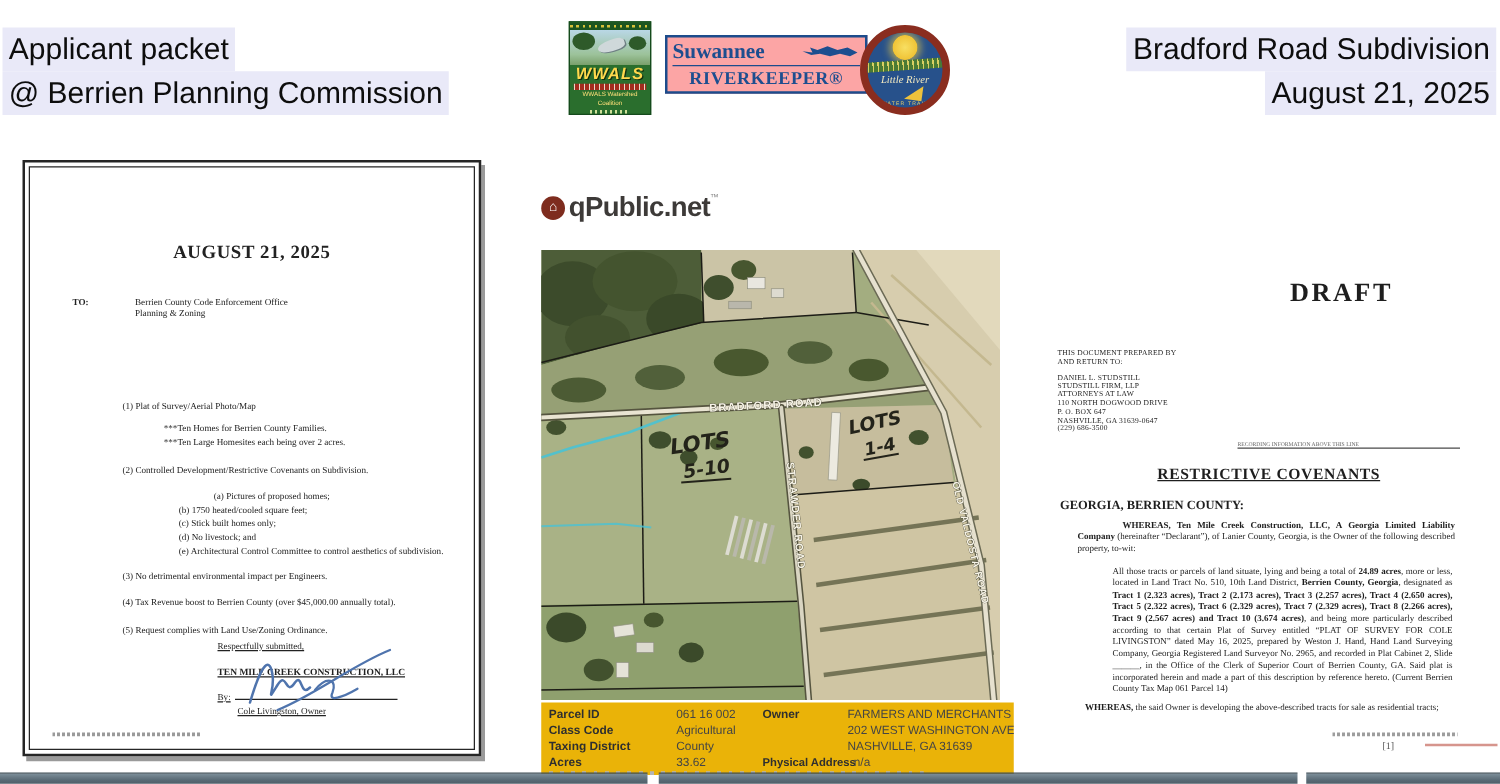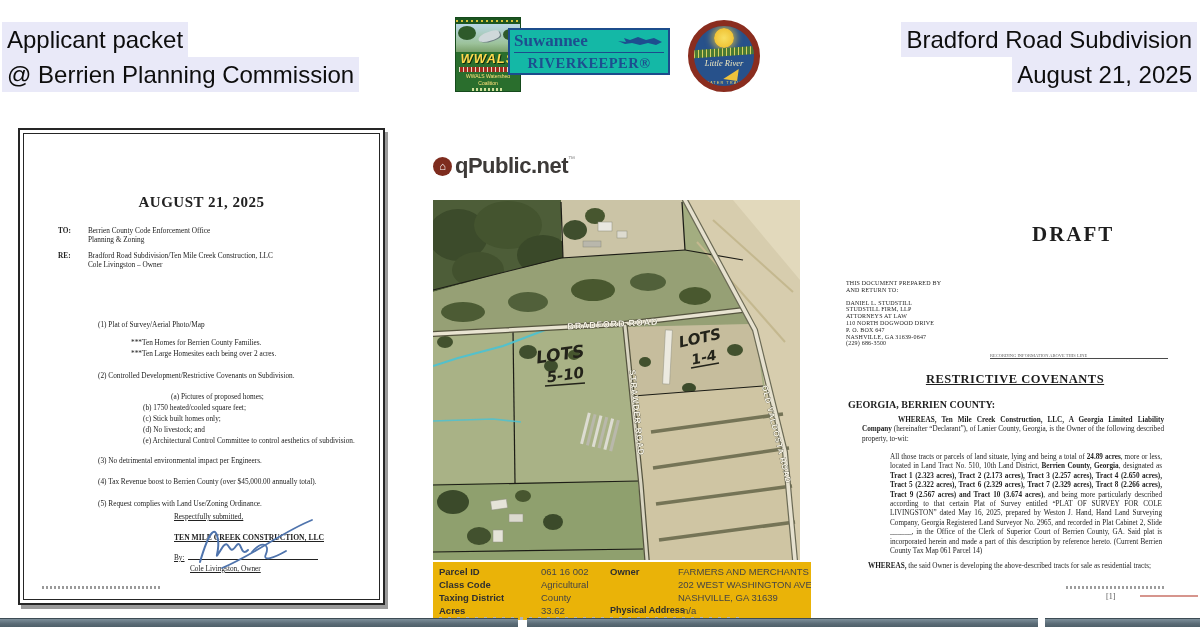--- a/index.html
+++ b/index.html
@@ -24,21 +24,21 @@
       border-radius:60% 40% 40% 60%;transform:rotate(-18deg);box-shadow:1px 1px 0 #6e7f83;}
   .ww-name{text-align:center;font-size:13px;font-weight:bold;color:#ffd84d;letter-spacing:1px;
       text-shadow:1px 1px 0 #11300f;line-height:14px;font-style:italic;}
   .ww-redband{height:5px;background:#a32c1e;margin:1px 3px 0 3px;
       background-image:repeating-linear-gradient(90deg,#e8d9c8 0 1px,transparent 1px 4px);}
   .ww-sub{text-align:center;font-size:5px;color:#ffe07a;line-height:7px;margin-top:1px;}
   .ww-urlsmudge{height:3px;margin:1px 16px 0 16px;
       background:repeating-linear-gradient(90deg,#cfe09a 0 2px,transparent 2px 4px);}
 
   
-  .logo-rk{position:absolute;left:508px;top:28px;width:162px;height:47px;background:#14b8a6;
+  .logo-rk{position:absolute;left:532px;top:28px;width:162px;height:47px;background:#fca5a5;
       border:2px solid #1c4c8c;box-sizing:border-box;padding:1px 4px;}
   .rk-top{display:flex;align-items:center;border-bottom:1px solid #1c4c8c;padding-bottom:1px;}
   .rk-suwannee{font-family:"Liberation Serif",serif;font-weight:bold;font-size:17px;color:#1d4e8f;flex:1;}
   .rk-bottom{font-family:"Liberation Serif",serif;font-weight:bold;font-size:14.5px;color:#1d4e8f;
       letter-spacing:0.5px;text-align:center;line-height:20px;}
 
   
   .logo-badge{position:absolute;left:688px;top:20px;width:72px;height:72px;border-radius:50%;
       background:#27518b;border:6px solid #8a2d1f;box-sizing:border-box;overflow:hidden;}
   .badge-sun{position:absolute;left:20px;top:2px;width:20px;height:20px;border-radius:50%;
@@ -164,35 +164,28 @@
   <div class="badge-band"></div>
   <div class="badge-river">Little River</div>
   <div class="badge-sail"></div>
   <div class="badge-trail">WATER TRAIL</div>
 </div>
 
 <div class="page-letter">
   <div class="inner">
     <div class="lt-title">AUGUST 21, 2025</div>
 
-    <div class="lt-block" style="top:92px;">
+    <div class="lt-block" style="top:103px;gap:20px;">
       <span class="lt-lab">TO:</span>
       <span>
         <div>Berrien County Code Enforcement Office</div>
         <div>Planning &amp; Zoning</div>
       </span>
     </div>
 
-    <div class="lt-block" style="top:117px;">
-      <span class="lt-lab">RE:</span>
-      <span>
-        <div>Bradford Road Subdivision/Ten Mile Creek Construction, LLC</div>
-        <div>Cole Livingston – Owner</div>
-      </span>
-    </div>
 
 
     <div class="lt-list">
       <div>(1) Plat of Survey/Aerial Photo/Map</div>
       <div class="li-sub mt9">***Ten Homes for Berrien County Families.</div>
       <div class="li-sub">***Ten Large Homesites each being over 2 acres.</div>
       <div class="mt12">(2) Controlled Development/Restrictive Covenants on Subdivision.</div>
       <div class="li-let mt11">(a) Pictures of proposed homes;</div>
       <div class="li-let">(b) 1750 heated/cooled square feet;</div>
       <div class="li-let">(c) Stick built homes only;</div>

